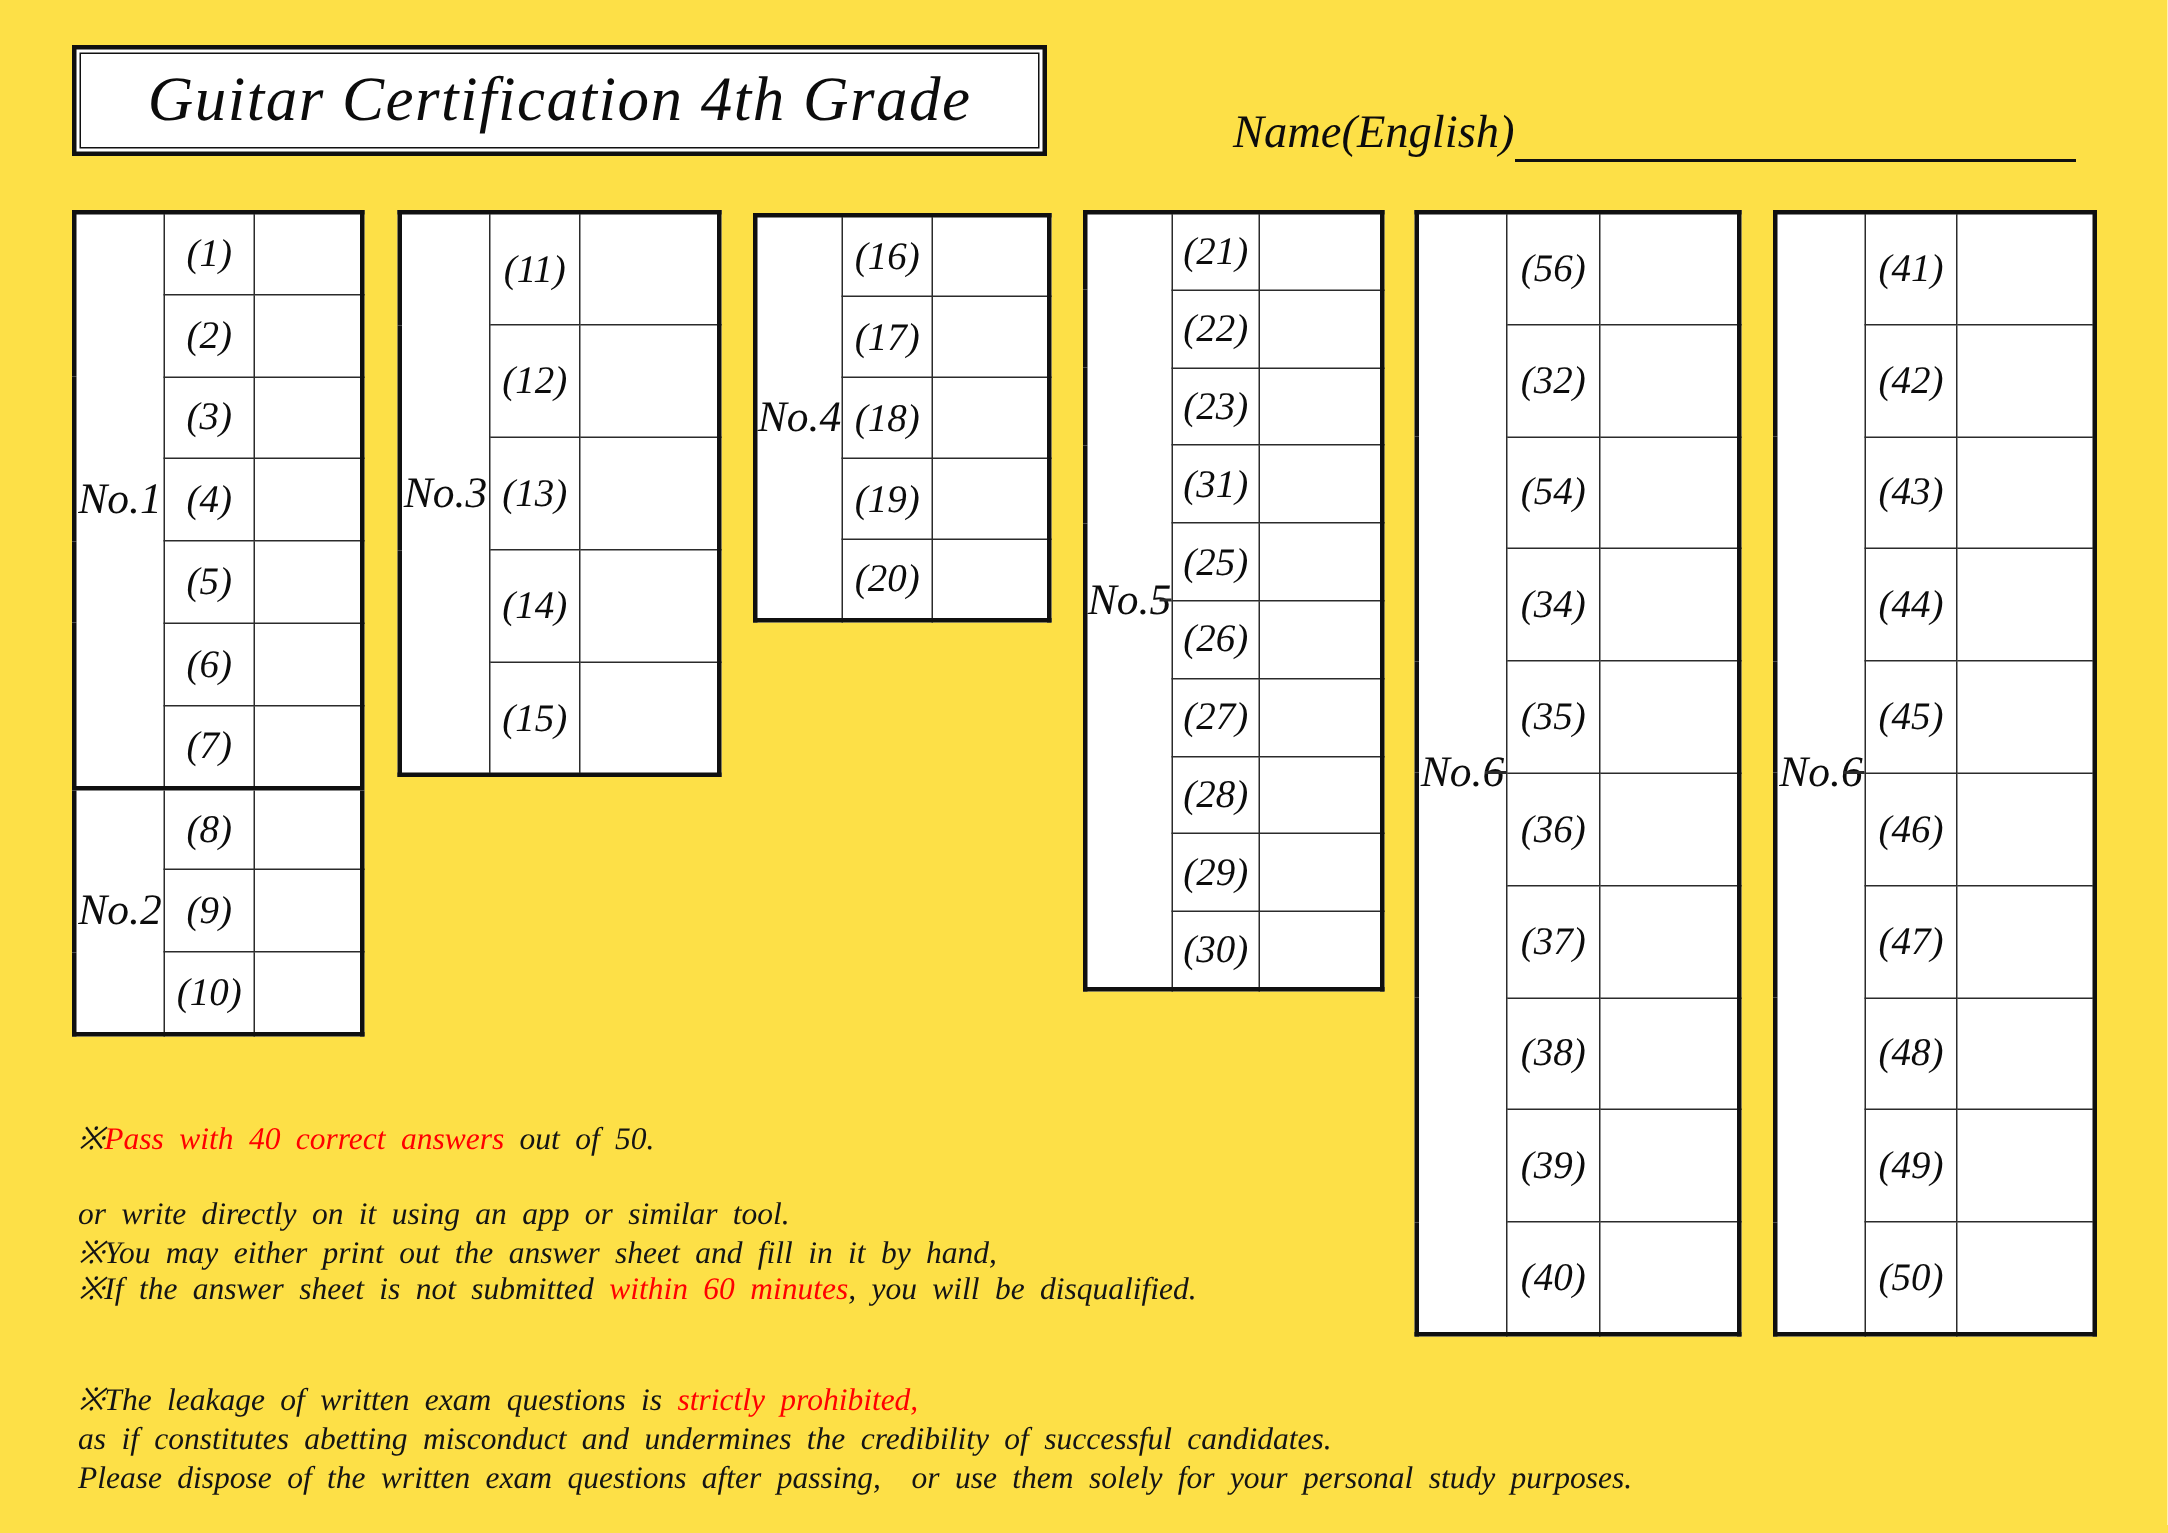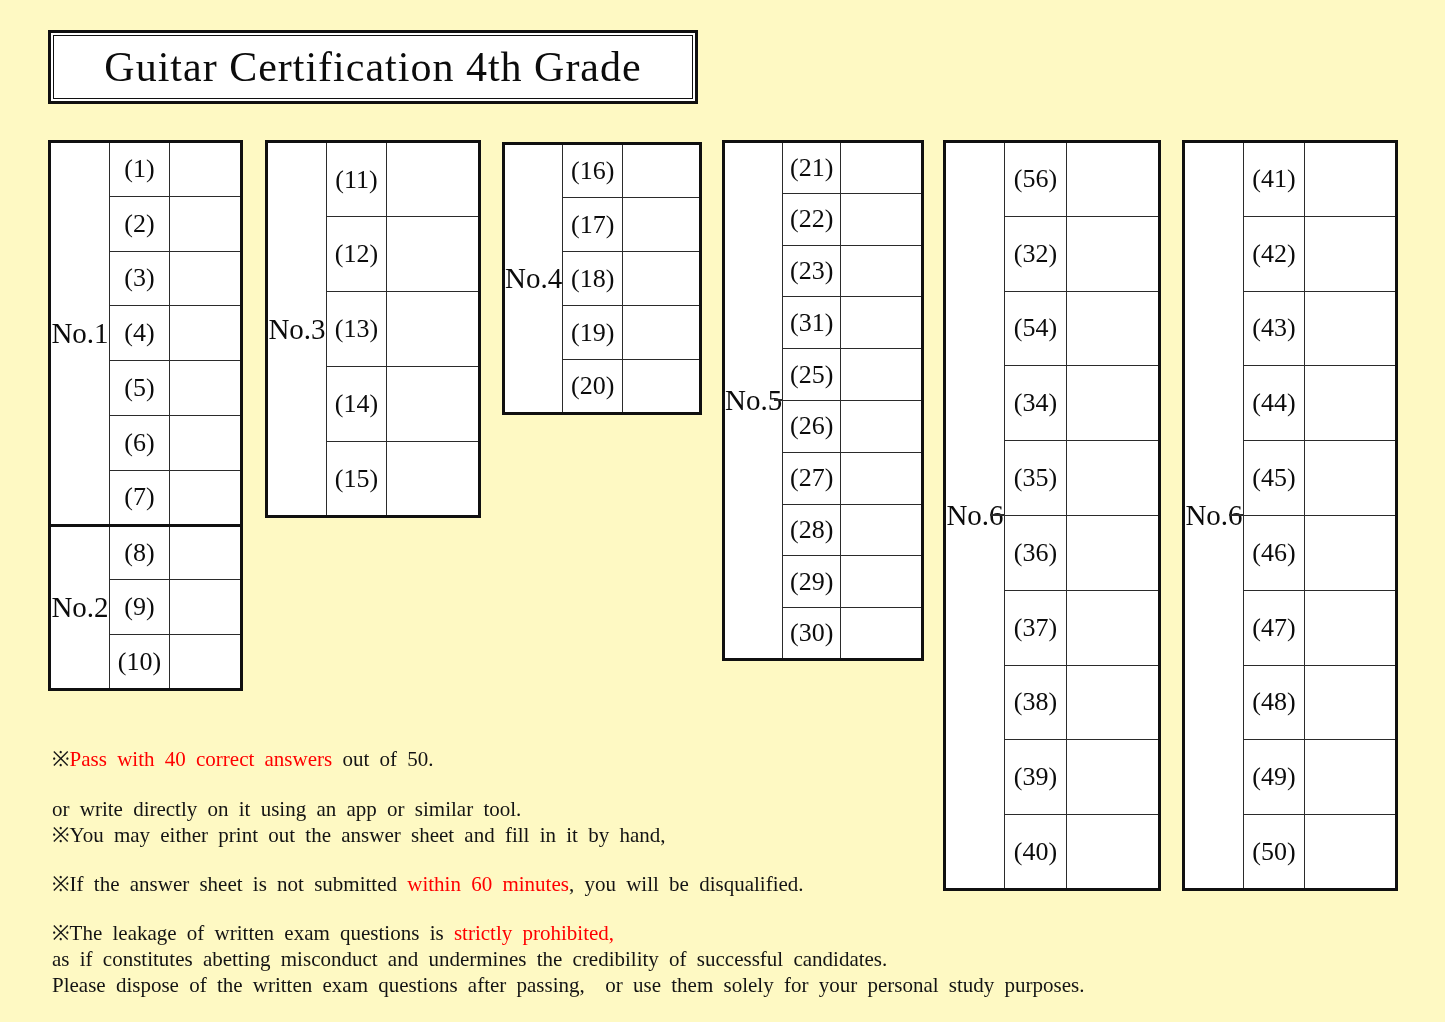--- a/index.html
+++ b/index.html
@@ -1,22 +1,23 @@
 <!DOCTYPE html>
 <html><head>
 <meta charset="utf-8">
 <style>
   html,body{margin:0;padding:0;background:#ffffff;}
   .page{
     position:relative;
     width:1445px;height:1022px;
-    background:#fef9c3;
+    background:#fde047;
     font-family:"Liberation Serif","DejaVu Serif",serif;
     color:#111;
     overflow:hidden;
+    font-style:italic;
   }
   
   .title-box{
     position:absolute;left:48px;top:30px;width:650px;height:74px;
     border:3px solid #101010;box-sizing:border-box;background:#fff;
   }
   .title-box-inner{
     position:absolute;left:2px;top:2px;right:2px;bottom:2px;
     border:1px solid #101010;
     display:flex;align-items:center;justify-content:center;
@@ -69,20 +70,24 @@
 <body>
 
 <div class="page">
 
   <div class="title-box">
     <div class="title-box-inner">
       <span class="title-text">Guitar Certification 4th Grade</span>
     </div>
   </div>
 
+  <div class="name-row">
+    <span class="name-label">Name(English)</span>
+      <span class="name-line"></span>
+  </div>
 
   <div id="tables">
       <table class="anstable" style="left: 48px; top: 140px;">
         <colgroup>
           <col style="width: 60px;">
           <col style="width: 60px;">
           <col style="width: 72px;">
         </colgroup>
         <tbody>
           <tr style="height: 54.8px;">
@@ -342,21 +347,21 @@
     </div>
 
   <div id="notes">
       <div class="note" style="top: 746px;">
         <div class="note-line"><span>※</span><span class="red">Pass with 40 correct answers</span><span> out of 50.</span></div>
       </div>
       <div class="note" style="top: 796px;">
         <div class="note-line"><span>or write directly on it using an app or similar tool.</span></div>
         <div class="note-line"><span>※You may either print out the answer sheet and fill in it by hand,</span></div>
       </div>
-      <div class="note" style="top: 871px;">
+      <div class="note" style="top: 846px;">
         <div class="note-line"><span>※If the answer sheet is not submitted </span><span class="red">within 60 minutes</span><span>, you will be disqualified.</span></div>
       </div>
       <div class="note" style="top: 920px;">
         <div class="note-line"><span>※The leakage of written exam questions is </span><span class="red">strictly prohibited,</span></div>
         <div class="note-line"><span>as if constitutes abetting misconduct and undermines the credibility of successful candidates.</span></div>
         <div class="note-line"><span>Please dispose of the written exam questions after passing,  or use them solely for your personal study purposes.</span></div>
       </div>
     </div>
 
 </div>

